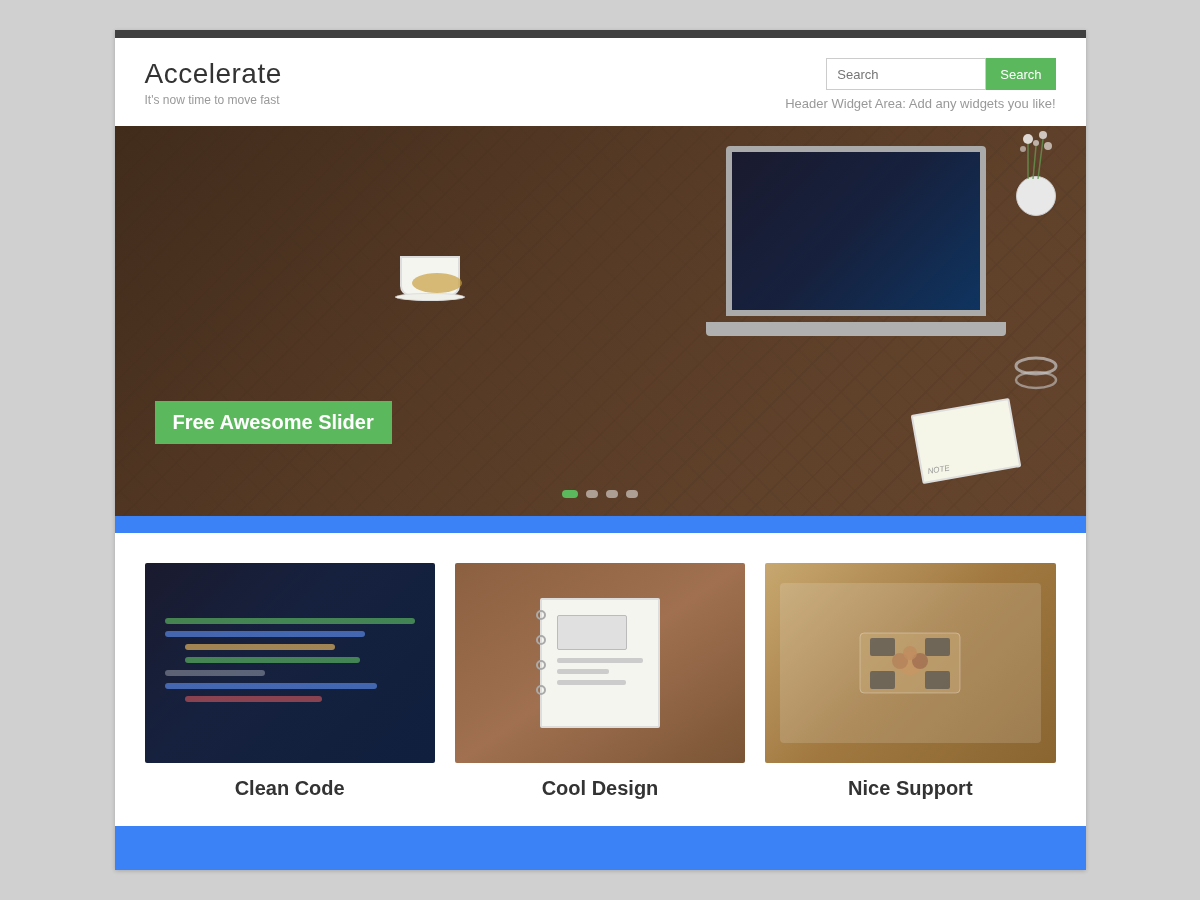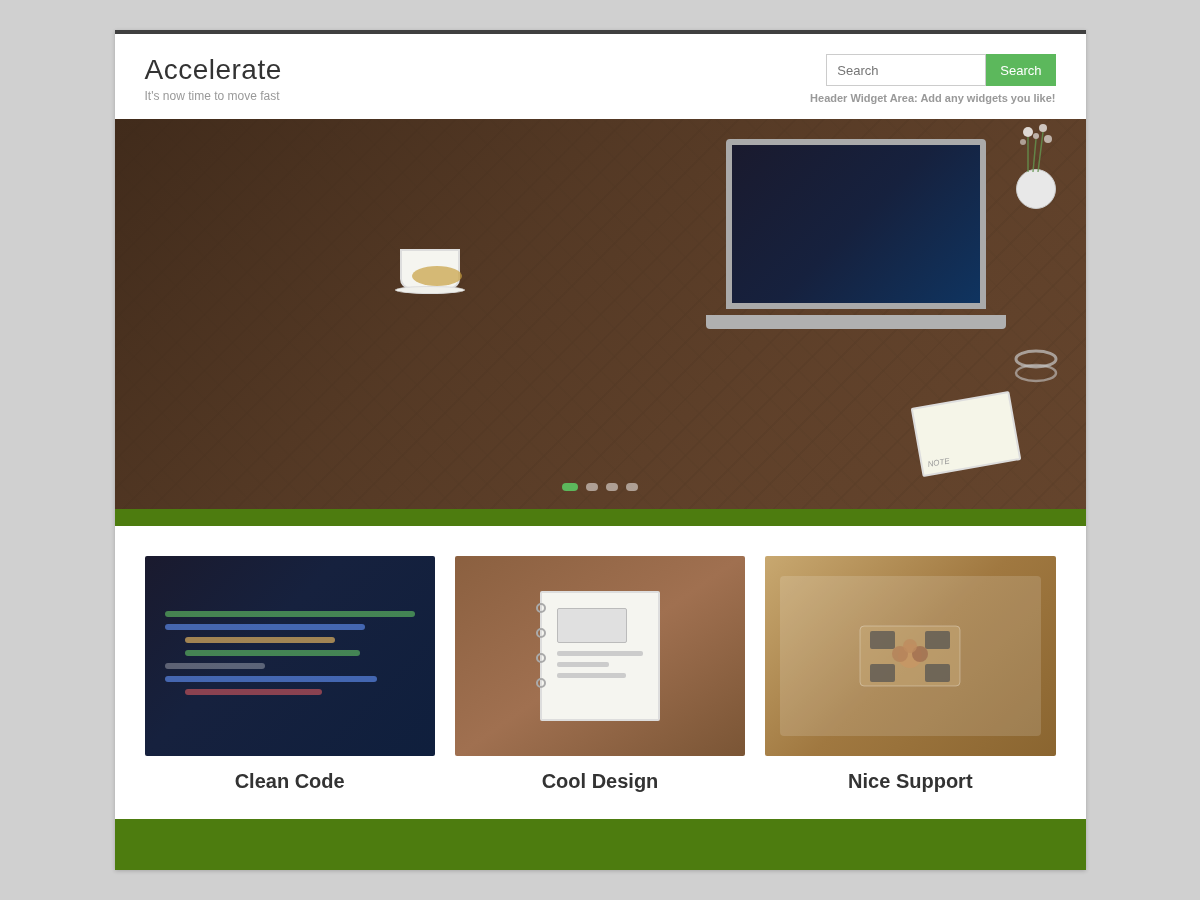--- a/index.html
+++ b/index.html
@@ -6,22 +6,22 @@
     body {
       background: #d0d0d0;
       font-family: Arial, sans-serif;
       display: flex;
       justify-content: center;
       padding: 30px 20px;
       min-height: 900px;
     }
     .page-wrapper {
       width: 971px;
-      background: #4d7c0f;
-      border-top: 4px solid #404040;
+      background: #3b82f6;
+      border-top: 8px solid #404040;
       box-shadow: 0 1px 4px rgba(0,0,0,0.2);
     }
     
     .header {
       display: flex;
       justify-content: space-between;
       align-items: flex-start;
       padding: 20px 30px 15px;
       background: #fff;
     }
@@ -59,23 +59,22 @@
     .search-btn {
       background: #5cb85c;
       color: #fff;
       border: none;
       padding: 0 14px;
       height: 32px;
       font-size: 13px;
       cursor: pointer;
     }
     .header-widget-text {
-      font-size: 11px;
+      font-size: 13px;
       color: #999;
-      font-weight: bold;
     }
     
     .nav-bar {
       background: #fff;
       border-top: 1px solid #eee;
       border-bottom: 1px solid #eee;
       padding: 0 30px;
     }
     .nav-list {
       list-style: none;
@@ -462,20 +461,21 @@
         <span class="book-text">NOTE</span>
       </div>
     </div>
 
     <svg style="position:absolute;right:25px;top:220px;" width="50" height="60">
       <ellipse cx="25" cy="20" rx="20" ry="8" fill="none" stroke="rgba(200,200,200,0.7)" stroke-width="3"></ellipse>
       <ellipse cx="25" cy="34" rx="20" ry="8" fill="none" stroke="rgba(200,200,200,0.6)" stroke-width="2.5"></ellipse>
     </svg>
 
     <div class="slider-content">
+      <div class="slider-title-box">Free Awesome Slider</div>
     </div>
 
     <div class="slider-dots">
       <div class="dot active"></div>
       <div class="dot"></div>
       <div class="dot"></div>
       <div class="dot"></div>
     </div>
   </div>
 

